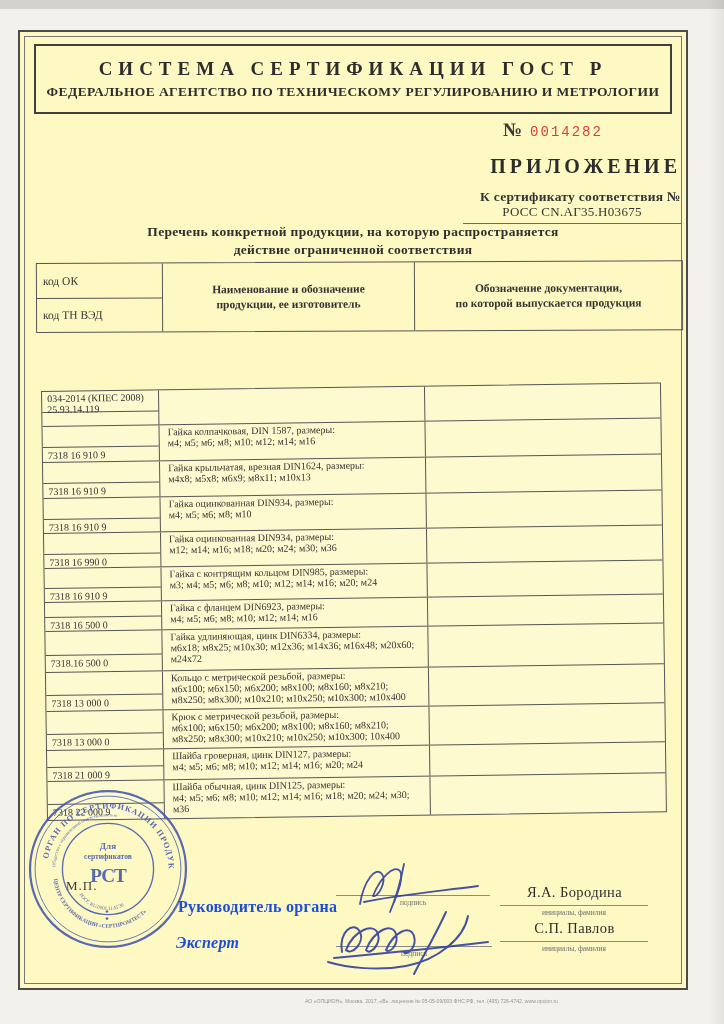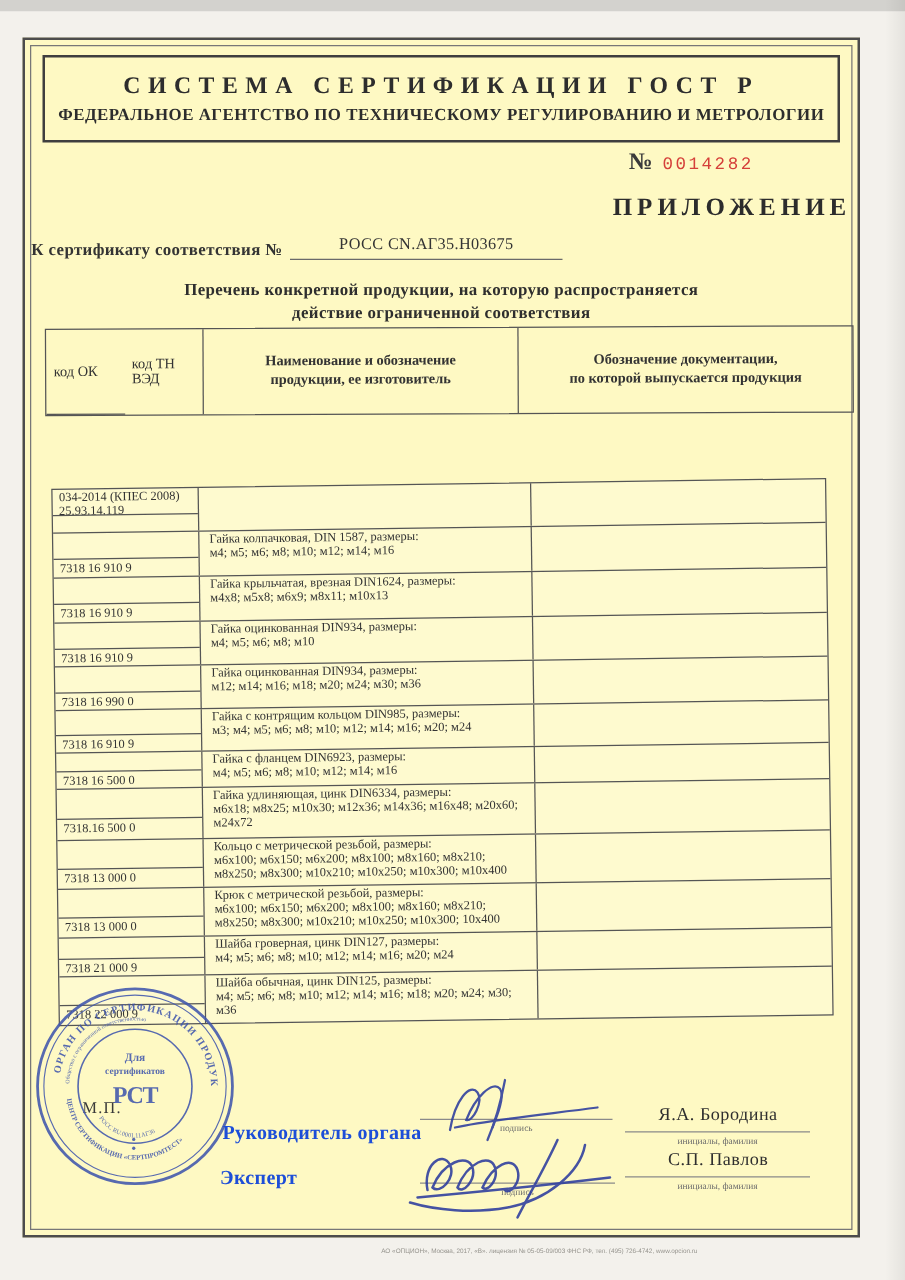--- a/index.html
+++ b/index.html
@@ -19,32 +19,32 @@
   .h-sub{font-weight:bold;font-size:13.5px;letter-spacing:.4px;color:#2d2d2d;white-space:nowrap;}
 
   
   .blank-no{position:absolute;left:478px;top:82px;display:flex;align-items:baseline;gap:8px;}
   .blank-no .nsign{font-size:19px;font-weight:bold;color:#3b3b3b;}
   .blank-no .ndigits{font-family:Liberation Mono, monospace;font-size:14px;color:#d5403a;letter-spacing:2px;}
 
   .doc-title{position:absolute;left:0;top:118px;width:100%;text-align:right;
              font-weight:bold;font-size:20px;letter-spacing:4px;color:#2c2c2c;}
 
-  .cert-ref{position:absolute;left:0;top:152px;width:100%;display:flex;justify-content:flex-start;align-items:flex-end;}
+  .cert-ref{position:absolute;left:0;top:152px;width:100%;display:flex;justify-content:flex-end;align-items:flex-end;flex-direction:column;}
   .cert-ref .lbl{font-weight:bold;font-size:13.5px;letter-spacing:.3px;}
   .cert-ref .val-wrap{border-bottom:1px solid #6a6a6a;width:218px;margin-left:6px;text-align:center;}
   .cert-ref .val{display:inline-block;font-size:13px;letter-spacing:.3px;transform:translateY(-3px);}
 
   .purpose{position:absolute;left:0;top:186px;width:100%;text-align:center;
            font-weight:bold;font-size:13.5px;line-height:18px;letter-spacing:.3px;color:#2e2e2e;}
 
   
   .htable{position:absolute;left:11px;top:226px;width:645px;height:68px;border:1.2px solid #555;
           display:flex;transform:rotate(-.25deg);transform-origin:0 50%;}
-  .htable .hc1{width:125px;border-right:1px solid #555;display:flex;flex-direction:row;}
+  .htable .hc1{width:125px;border-right:1px solid #555;display:flex;flex-direction:column;}
   .htable .hc1 div{flex:1;display:flex;align-items:center;padding-left:6px;font-size:11.5px;}
   .htable .hc1 div:first-child{border-bottom:1px solid #555;}
   .htable .hc2{width:251px;border-right:1px solid #555;}
   .htable .hc2,.htable .hc3{display:flex;flex-direction:column;align-items:center;justify-content:center;
           font-weight:bold;font-size:11.5px;line-height:15px;color:#333;}
   .htable .hc3{flex:1;}
 
   
   .btable{position:absolute;left:22px;top:354px;width:618px;border:1.1px solid #555;
           transform:rotate(-.8deg);transform-origin:0 100%;background:rgba(255,255,255,.2);}
@@ -293,21 +293,21 @@
   <text x="80" y="70" text-anchor="middle" font-size="7.5" font-weight="bold" fill="#4157ad">сертификатов</text>
   <text x="80" y="93" text-anchor="middle" font-size="19" font-weight="bold" letter-spacing="-1" fill="#4157ad">РСТ</text>
   <text font-size="5" fill="#4157ad">
     <textPath href="#arc-reg" startOffset="8">РОСС RU.0001.11АГ36</textPath>
   </text>
   <circle cx="79" cy="122" r="1.3" fill="#4157ad"></circle>
   <circle cx="79" cy="129" r="1.3" fill="#4157ad"></circle>
 </svg>
 
 <div class="sig-label" style="left:178px;top:898px;">Руководитель органа</div>
-<div class="sig-label" style="left:176px;top:934px;">Эксперт</div>
+<div class="sig-label" style="left:176px;top:934px;font-style:italic;">Эксперт</div>
 
 <div class="sline" style="left:336px;top:895px;width:154px;"></div>
 <div class="scap" style="left:336px;top:898px;width:154px;">подпись</div>
 <div class="sline" style="left:336px;top:946px;width:156px;"></div>
 <div class="scap" style="left:336px;top:949px;width:156px;">подпись</div>
 
 <div class="pname" style="left:502px;top:884px;width:145px;">Я.А. Бородина</div>
 <div class="sline" style="left:500px;top:905px;width:148px;"></div>
 <div class="scap" style="left:500px;top:908px;width:148px;">инициалы, фамилия</div>
 <div class="pname" style="left:502px;top:920px;width:145px;">С.П. Павлов</div>

